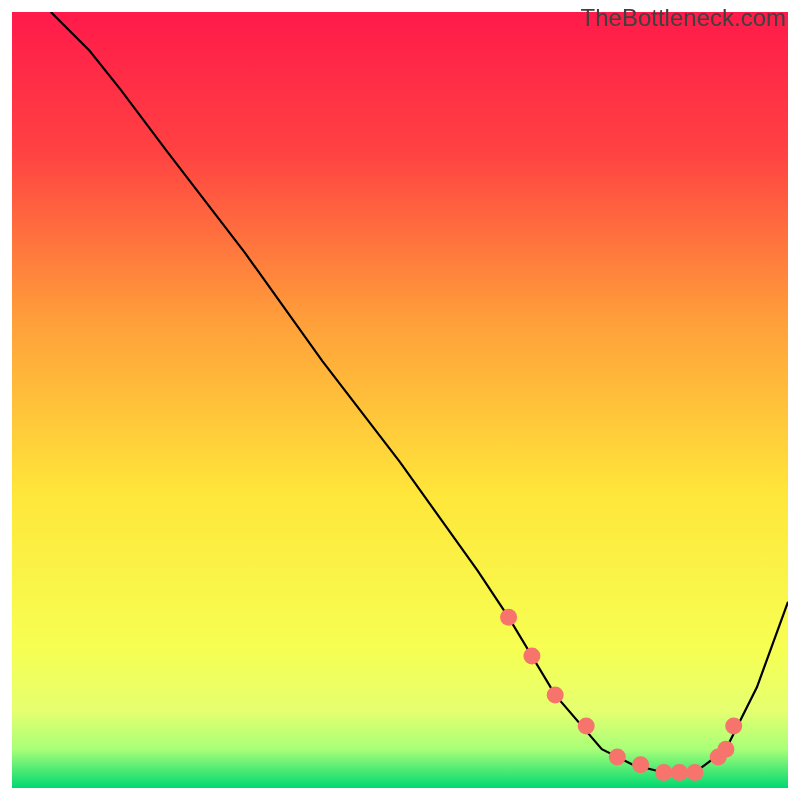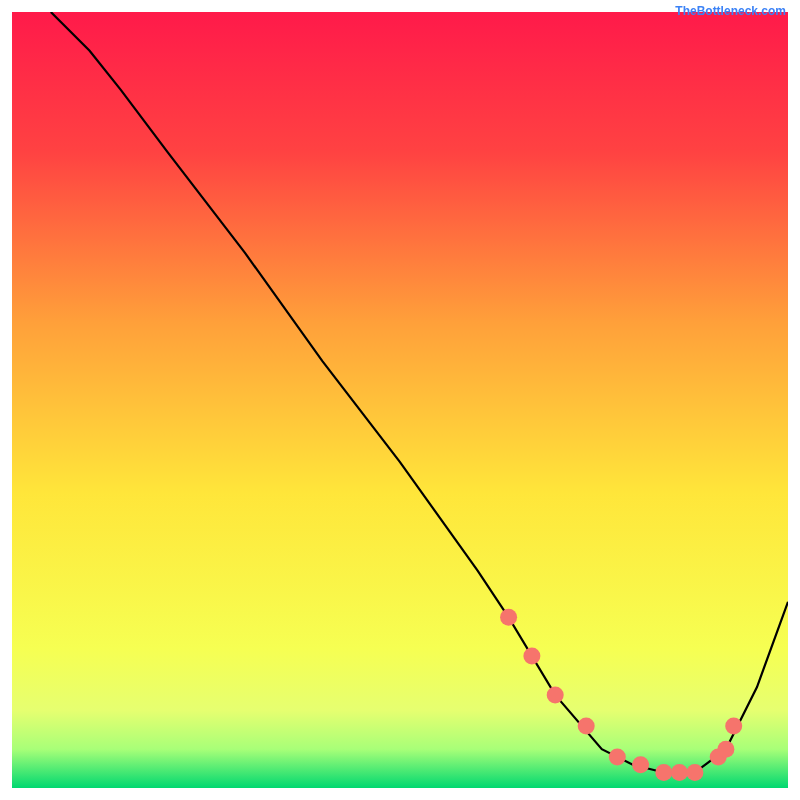--- a/index.html
+++ b/index.html
@@ -1,17 +1,17 @@
 <!DOCTYPE html>
 <html><head>
 <meta charset="utf-8">
 <style>
   * { margin:0; padding:0; box-sizing:border-box; }
   body { width:800px; height:800px; position:relative; background:#fff; font-family:Arial,Helvetica,sans-serif; }
-  .watermark { position:absolute; top:4px; right:14px; color:#3b82f6; font-size:12px; z-index:3;font-weight:bold; }
+  .watermark { position:absolute; top:4px; right:14px; color:#404040; font-size:24px; z-index:3; }
   .plot { position:absolute; left:12px; top:12px; width:776px; height:776px; }
   .plot svg { position:absolute; left:0; top:0; }
 </style>
 </head>
 <body>
 
 <div class="watermark">TheBottleneck.com</div>
 
 <div class="plot">
   <svg width="776" height="776" viewBox="0 0 776 776">

